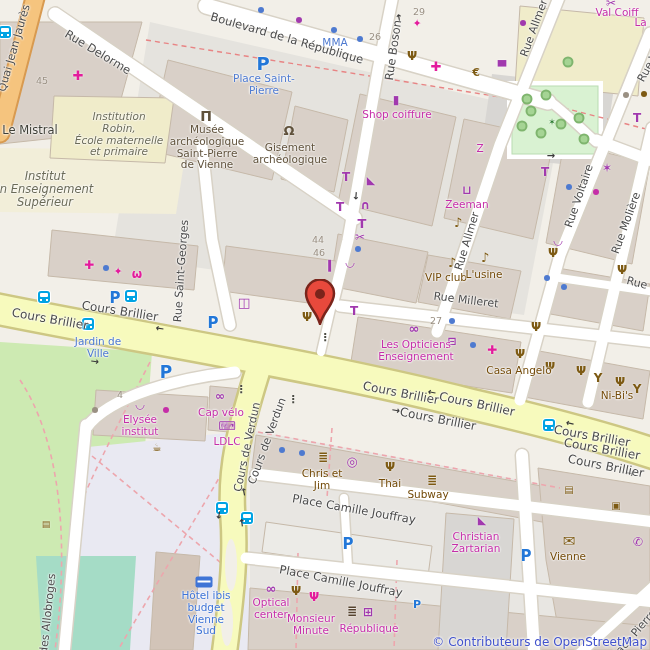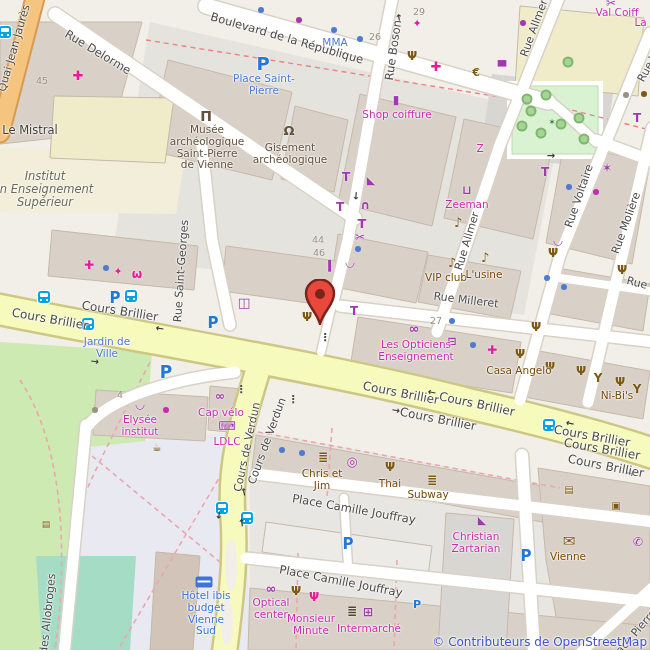--- a/index.html
+++ b/index.html
@@ -219,34 +219,34 @@
     </div>
     <div class="poi pink" style="left: 271px; top: 609px; position: absolute;">
       <div>Optical</div>
       <div>center</div>
     </div>
     <div class="poi pink" style="left: 311px; top: 625px; position: absolute;">
       <div>Monsieur</div>
       <div>Minute</div>
     </div>
     <div class="poi pink" style="left: 369px; top: 629px; position: absolute;">
-      <div>Intermarché</div>
+      <div>République</div>
     </div>
     <div class="poi pink" style="left: 476px; top: 543px; position: absolute; text-align: center;">
       <div>Christian</div>
       <div>Zartarian</div>
     </div>
     <div class="poi blue" style="left: 335px; top: 43px; position: absolute;">
       <div>MMA</div>
     </div>
     <div class="poi blue" style="left: 264px; top: 85px; position: absolute;">
       <div>Place Saint-</div>
       <div>Pierre</div>
     </div>
-    <div class="poi blue" style="left: 107px; top: 348px; position: absolute;">
+    <div class="poi blue" style="left: 98px; top: 348px; position: absolute;">
       <div>Jardin de</div>
       <div>Ville</div>
     </div>
     <div class="poi hotel" style="left: 206px; top: 613px; position: absolute;">
       <div>Hôtel ibis</div>
       <div>budget</div>
       <div>Vienne</div>
       <div>Sud</div>
     </div>
     <div class="poi brownDark" style="left: 207px; top: 147px; position: absolute;">
@@ -279,20 +279,26 @@
       <div>Thai</div>
     </div>
     <div class="poi brown" style="left: 428px; top: 495px; position: absolute;">
       <div>Subway</div>
     </div>
     <div class="poi brown" style="left: 568px; top: 557px; position: absolute;">
       <div>Vienne</div>
     </div>
     <div class="poi dark" style="left: 30px; top: 130px; position: absolute; font-size: 11.5px;">
       <div>Le Mistral</div>
+    </div>
+    <div class="poi edu" style="left: 119px; top: 134px; position: absolute;">
+      <div>Institution</div>
+      <div>Robin,</div>
+      <div>École maternelle</div>
+      <div>et primaire</div>
     </div>
     <div class="poi edu" style="left: 45px; top: 189px; position: absolute; font-size: 11.5px;">
       <div>Institut</div>
       <div>in Enseignement</div>
       <div>Supérieur</div>
     </div>
     <div class="hnum" style="left: 42px; top: 80px; position: absolute;">45</div>
     <div class="hnum" style="left: 375px; top: 36px; position: absolute;">26</div>
     <div class="hnum" style="left: 419px; top: 11px; position: absolute;">29</div>
     <div class="hnum" style="left: 318px; top: 239px; position: absolute;">44</div>

